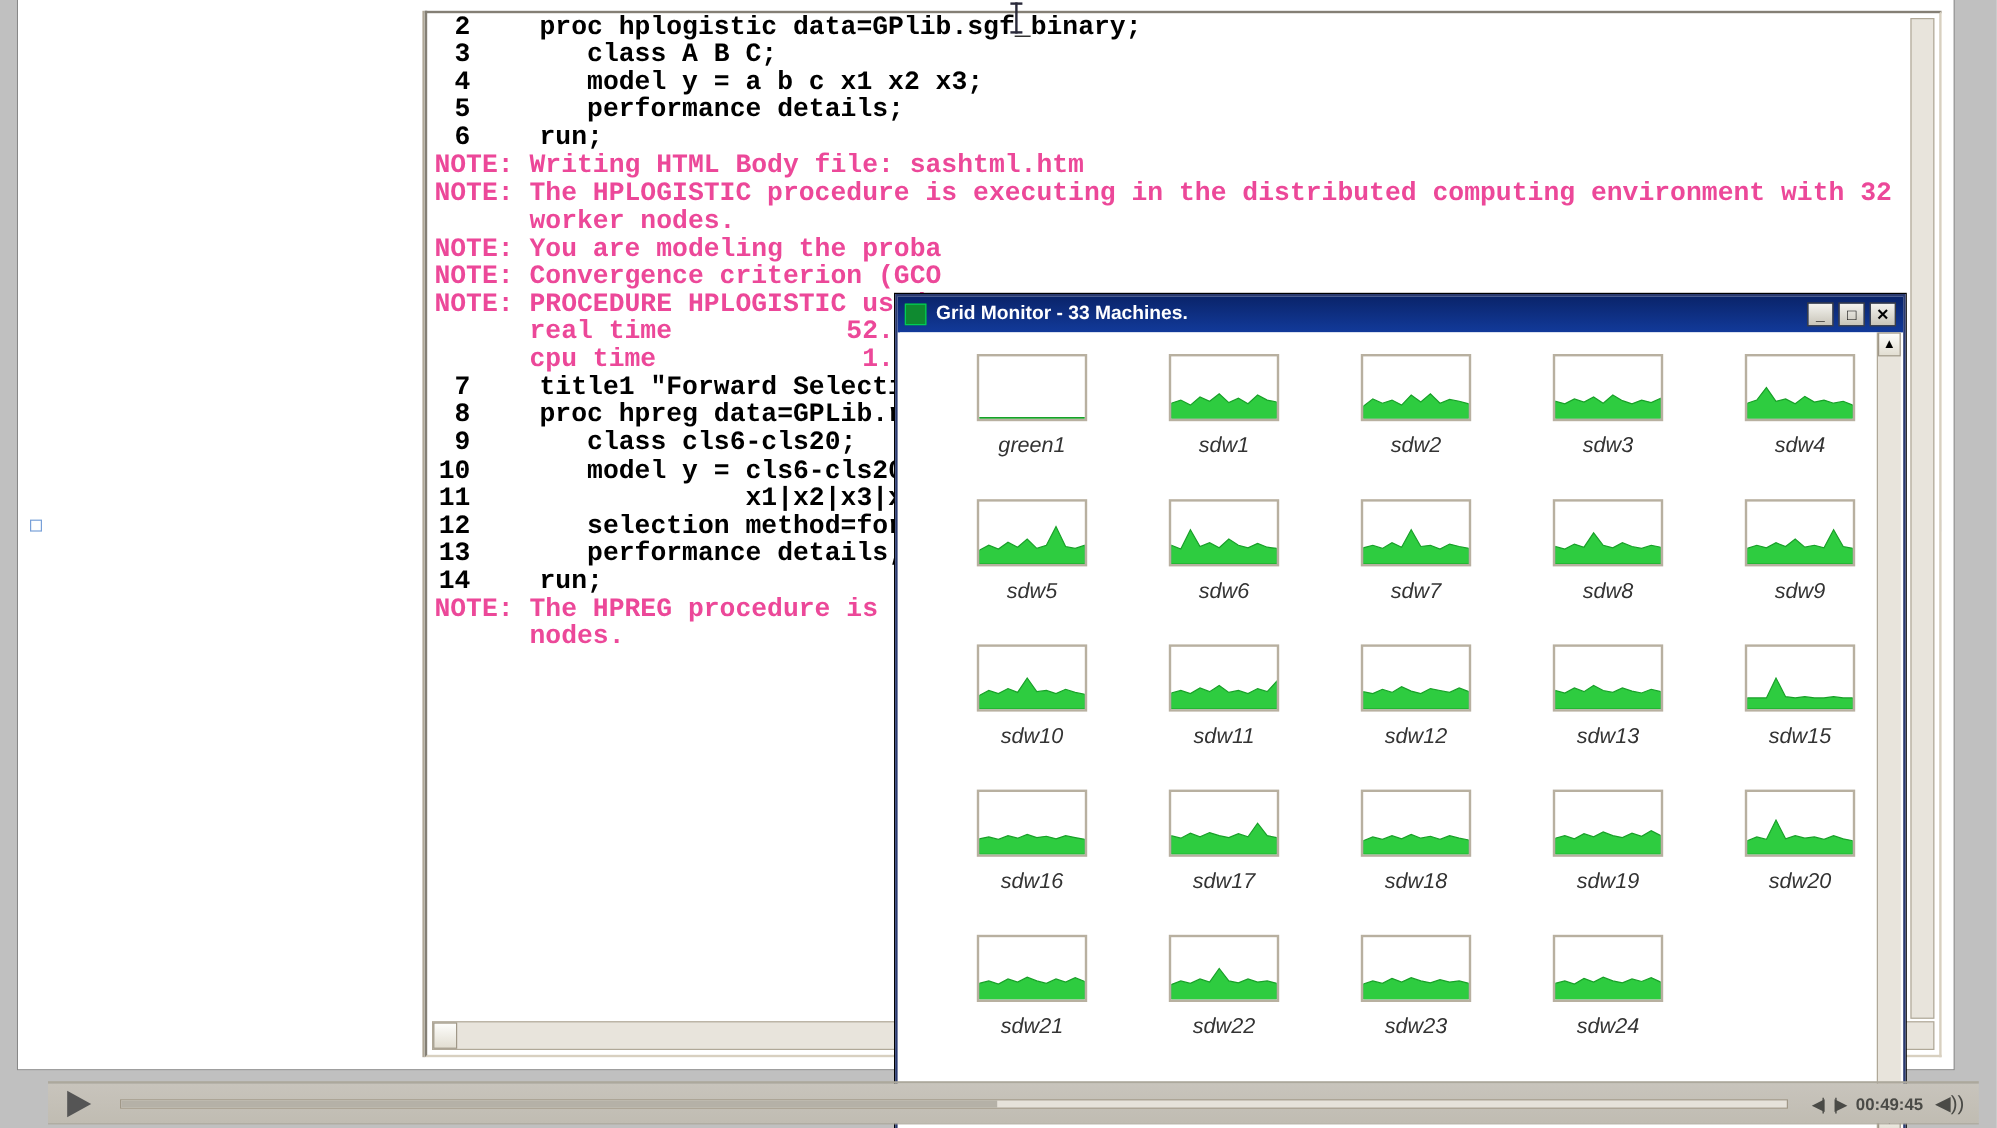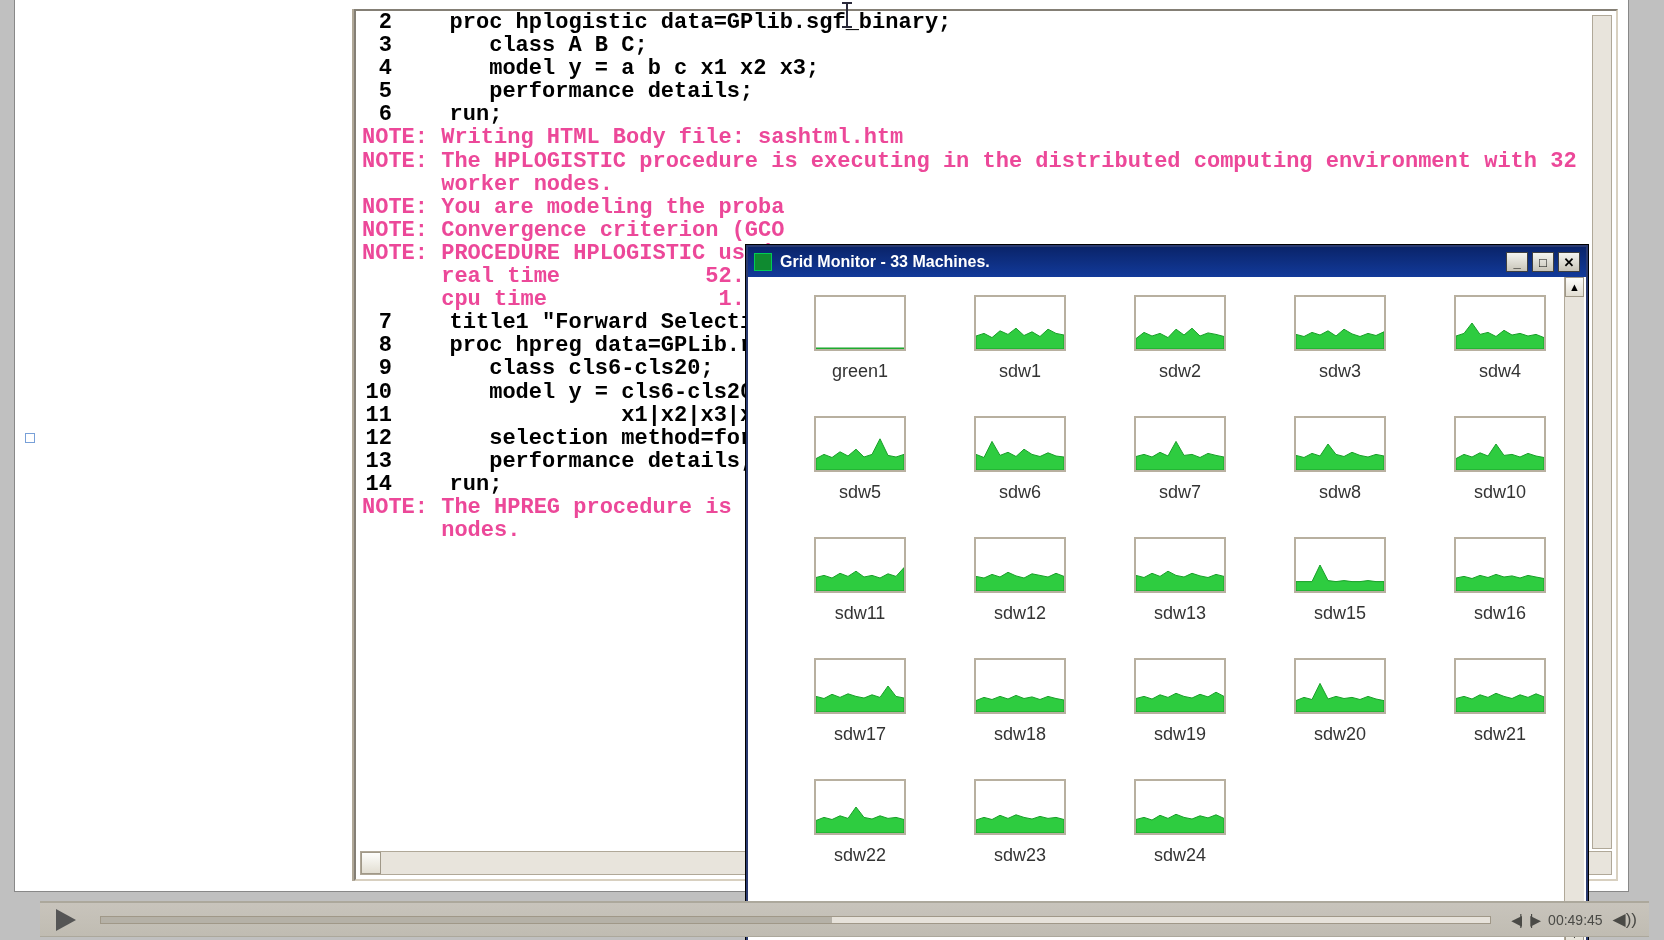--- a/index.html
+++ b/index.html
@@ -129,20 +129,21 @@
     display: grid;
     grid-template-columns: repeat(5, 160px);
     column-gap: 0px;
     row-gap: 34px;
     justify-content: space-between;
   }
   .gw-cell {
     display: flex;
     flex-direction: column;
     align-items: center;
+    font-style: italic;
   }
   .gw-chart {
     width: 92px;
     height: 56px;
     background: #fff;
     border: 2px solid #b8b0a0;
     position: relative;
     overflow: hidden;
   }
   .gw-chart svg {
@@ -203,21 +204,21 @@
   .progress-fill {
     position: absolute; left:0; top:0; bottom:0;
     width: 52.6%;
     background: #b5b1a7;
   }
   .ctl-icons {
     display: flex; align-items: center; gap: 10px;
     padding: 0 12px;
     color: #4a4a46;
   }
-  .time-label { font-size: 14px; color: #4a4a46; }
+  .time-label { font-size: 14px; color: #4a4a46; font-weight: bold; }
   .step-tri { font-size: 14px; letter-spacing: -3px; }
   .speaker { font-size: 17px; }
 
   .resize-handle {
     position: absolute;
     width: 10px; height: 10px;
     background: #fff;
     border: 1px solid #78a0d8;
   }
   .rh-ml { left: 10px; top: 440px; }
@@ -335,20 +336,28 @@
           <div class="gw-chart">
             <svg viewBox="0 0 88 52">
               <path d="M0,52 L0.0,37.4 L8.0,39.5 L16.0,35.4 L24.0,38.0 L32.0,26.0 L40.0,36.4 L48.0,38.5 L56.0,34.3 L64.0,37.4 L72.0,39.0 L80.0,36.4 L88.0,38.0 L88,52 Z" fill="#2ecc40" stroke="#18a028" stroke-width="1"></path>
             </svg>
           </div>
           <div class="gw-label">sdw8</div>
         </div>
         <div class="gw-cell">
           <div class="gw-chart">
             <svg viewBox="0 0 88 52">
+              <path d="M0,52 L0.0,39.0 L8.0,36.4 L16.0,38.5 L24.0,34.3 L32.0,37.4 L40.0,31.2 L48.0,38.0 L56.0,36.4 L64.0,38.5 L72.0,23.4 L80.0,37.4 L88.0,39.0 L88,52 Z" fill="#2ecc40" stroke="#18a028" stroke-width="1"></path>
+            </svg>
+          </div>
+          <div class="gw-label">sdw9</div>
+        </div>
+        <div class="gw-cell">
+          <div class="gw-chart">
+            <svg viewBox="0 0 88 52">
               <path d="M0,52 L0.0,40.6 L8.0,36.4 L16.0,39.0 L24.0,34.8 L32.0,38.0 L40.0,26.0 L48.0,37.4 L56.0,36.4 L64.0,39.0 L72.0,35.4 L80.0,38.0 L88.0,39.5 L88,52 Z" fill="#2ecc40" stroke="#18a028" stroke-width="1"></path>
             </svg>
           </div>
           <div class="gw-label">sdw10</div>
         </div>
         <div class="gw-cell">
           <div class="gw-chart">
             <svg viewBox="0 0 88 52">
               <path d="M0,52 L0.0,38.5 L8.0,36.4 L16.0,39.0 L24.0,34.3 L32.0,37.4 L40.0,32.2 L48.0,38.0 L56.0,36.4 L64.0,39.0 L72.0,34.8 L80.0,37.4 L88.0,28.6 L88,52 Z" fill="#2ecc40" stroke="#18a028" stroke-width="1"></path>
             </svg>

